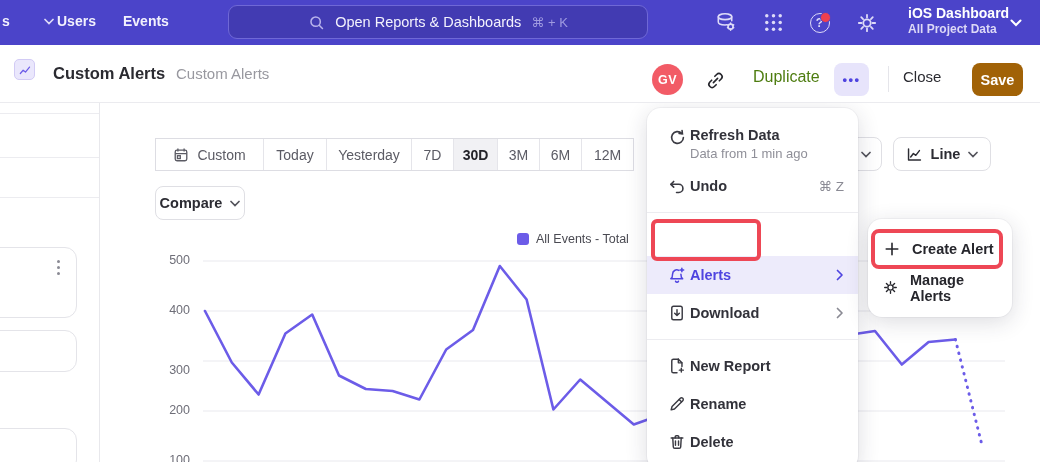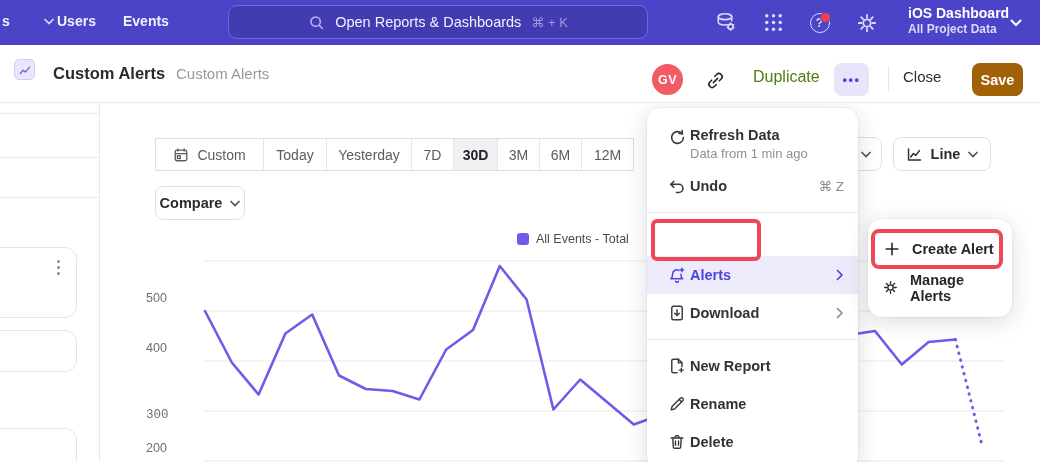--- a/index.html
+++ b/index.html
@@ -58,21 +58,21 @@
   #compare-btn{left:155px;top:186px;width:90px;z-index:5;}
   #charttype-btn{left:893px;top:137px;width:98px;z-index:5;}
   #hidden-btn{left:790px;top:137px;width:92px;justify-content:flex-end;padding-right:10px;z-index:4;}
 
   
   #chart-panel{position:absolute;left:100px;top:103px;width:940px;height:359px;overflow:hidden;z-index:1;}
   #chart-svg{position:absolute;left:0;top:0;}
   .gridline{stroke:#e9e9ee;stroke-width:1;}
   .series-line{fill:none;stroke-width:2.6;stroke-linejoin:round;stroke-linecap:round;}
   .series-dotted{fill:none;stroke-width:3;stroke-linecap:round;stroke-dasharray:.5 6.5;}
-  .ytick{position:absolute;left:46px;width:44px;text-align:left;font-size:12.5px;color:#6e6e78;margin-top:38px;}
+  .ytick{position:absolute;left:46px;width:44px;text-align:right;font-size:12.5px;color:#6e6e78;}
   #legend{position:absolute;left:517px;top:232px;display:flex;align-items:center;gap:7px;z-index:3;}
   #legend .sw{width:12px;height:12px;border-radius:3px;}
   #legend .lb{font-size:12.5px;color:#4a4a52;}
 
   
   #menu{position:absolute;left:647px;top:108px;width:211px;background:#fff;border-radius:14px;
     box-shadow:0 5px 22px rgba(35,35,60,.16),0 0 0 1px rgba(35,35,60,.04);padding:9px 0;z-index:20;}
   .mi{display:flex;align-items:center;gap:3px;padding:0 14px 0 20px;height:38px;font-size:14.5px;
     font-weight:600;color:#32323a;cursor:pointer;}
   .mi .mic{display:flex;width:20px;justify-content:center;color:#3a3a42;}
@@ -104,21 +104,21 @@
         <line x1="103" x2="905" y1="158" y2="158" class="gridline"></line>
         <line x1="103" x2="905" y1="208" y2="208" class="gridline"></line>
         <line x1="103" x2="905" y1="258" y2="258" class="gridline"></line>
         <line x1="103" x2="905" y1="308" y2="308" class="gridline"></line>
         <line x1="103" x2="905" y1="358" y2="358" class="gridline"></line>
         <polyline points="105,208 131.8,259.5 158.6,291.5 185.4,230.5 212.2,211.5 239,272.5 265.8,286 292.6,288 319.4,296.5 346.20000000000005,246.5 373,227 399.8,163 426.6,196.5 453.40000000000003,306.5 480.2,276.5 507,299 533.8,321.5 560.6,312 587.4000000000001,288 614.2,268 641,253 667.8000000000001,263 694.6,245.5 721.4,235.5 748.2,232 775,228 801.8000000000001,261.5 828.6,239 855.4,236.5" class="series-line" style="stroke: rgb(108, 92, 232);"></polyline>
         <line x1="855.4" y1="236.5" x2="882.2" y2="343" class="series-dotted" style="stroke: rgb(108, 92, 232);"></line>
       </svg>
   <div class="ytick" style="top: 150px;">500</div>
       <div class="ytick" style="top: 200px;">400</div>
-      <div class="ytick" style="top: 267px; font-family: Liberation Mono, monospace;">300</div>
+      <div class="ytick" style="top: 260px;">300</div>
       <div class="ytick" style="top: 300px;">200</div>
       <div class="ytick" style="top: 350px;">100</div>
     </div>
   <div id="legend">
     <span class="sw" style="background: rgb(108, 92, 232);"></span>
     <span class="lb">All Events - Total</span>
   </div>
 
   <div id="sidebar">
     <div class="sb-line" style="top:10px"></div>

